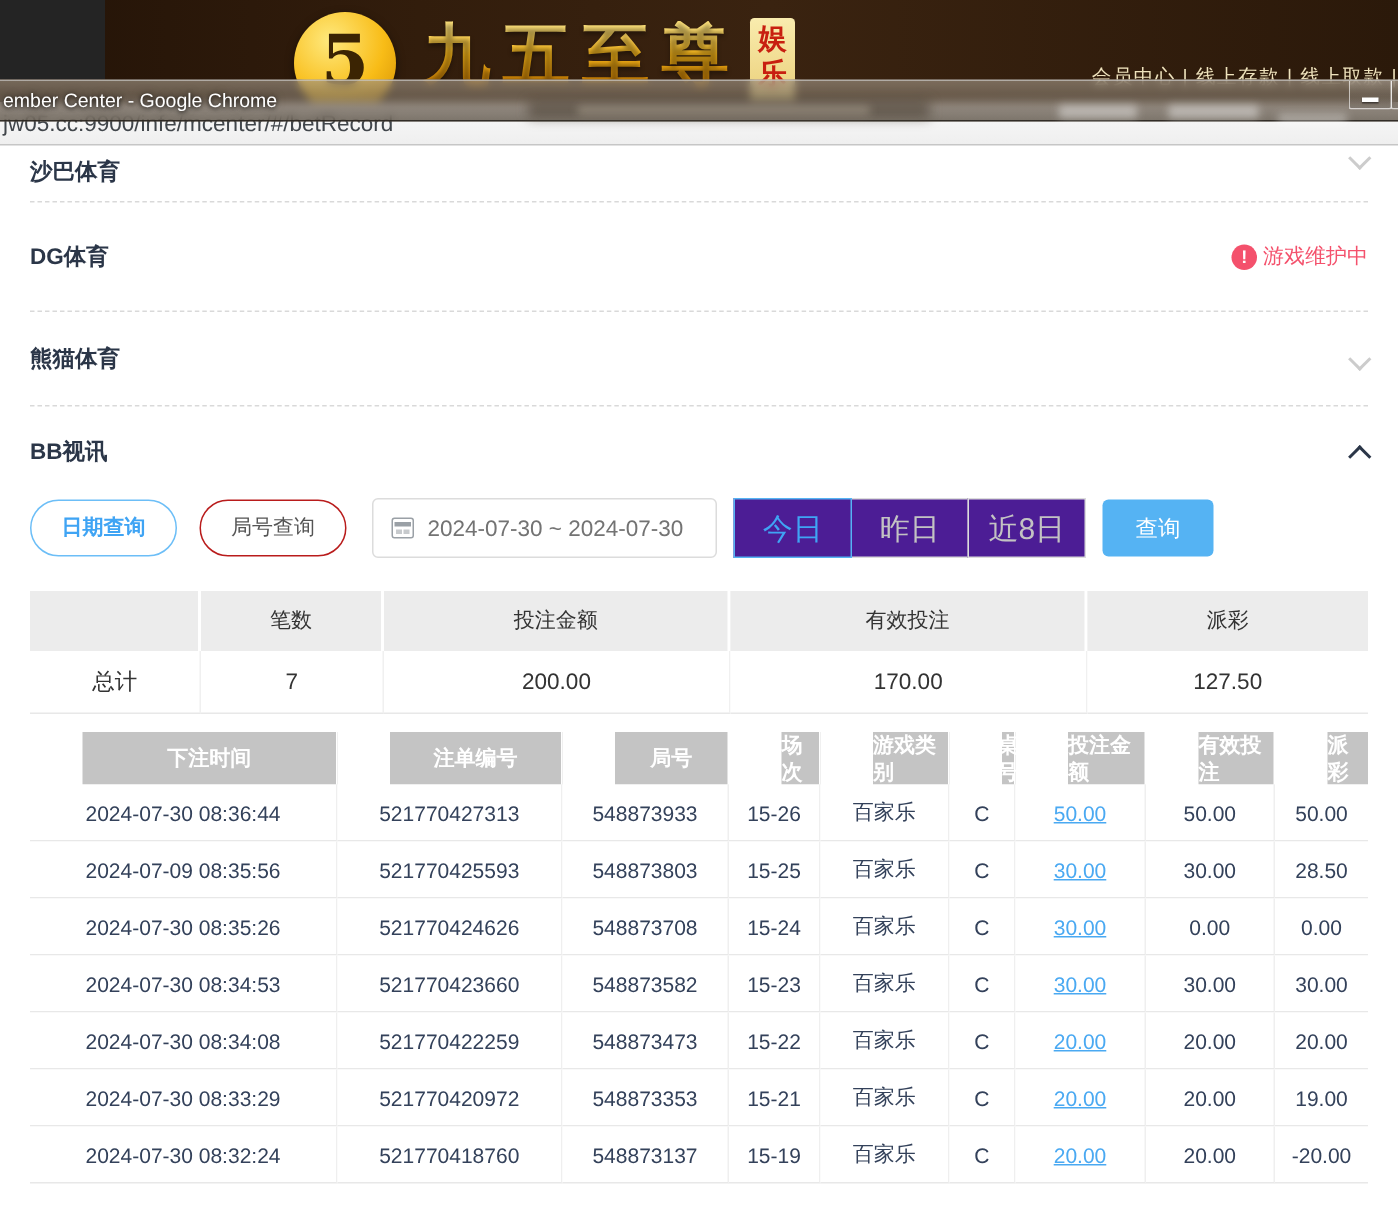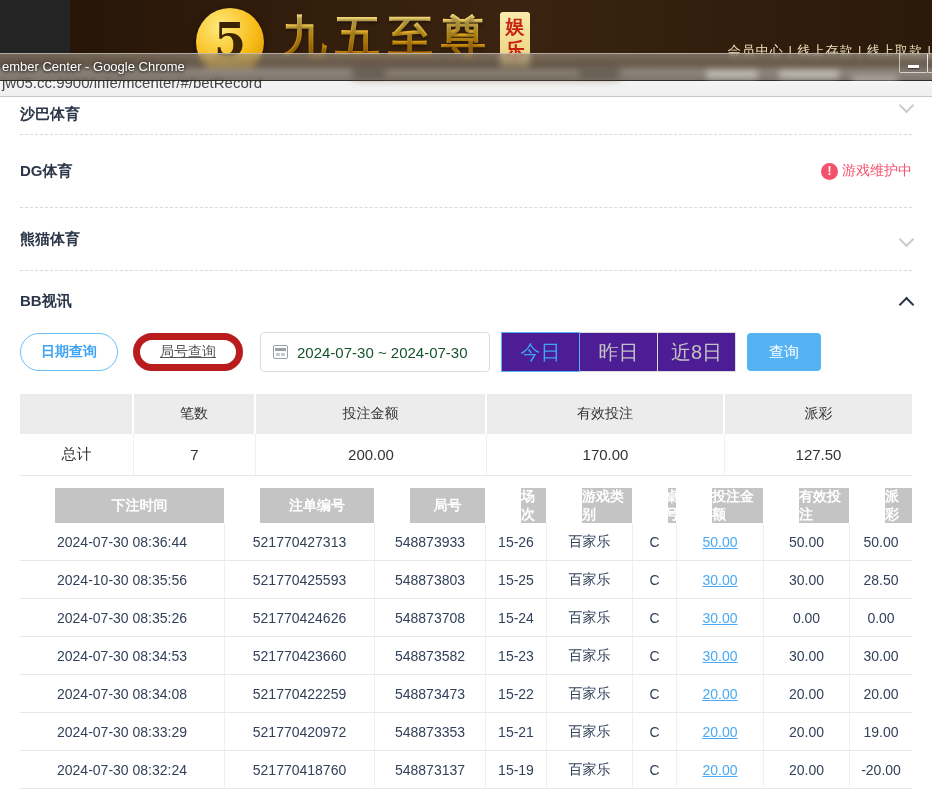--- a/index.html
+++ b/index.html
@@ -106,29 +106,29 @@
     font-size:12px; font-weight:bold; display:flex; align-items:center; justify-content:center;
   }
 
   
   .filters { margin-top:1px; height:40px; display:flex; align-items:center; }
   .pill {
     height:38px; padding:0 20px; border-radius:19px; background:#fff;
     font-size:14px; display:flex; align-items:center; cursor:pointer;
   }
   .pill.active { border:1px solid #6cbef7; color:#3fa4f4; font-weight:bold; margin-right:15px; }
-  .pill.plain  { border:7px solid #b91c1c; color:#555; margin-right:17px;text-decoration:underline; }
+  .pill.plain  { border:1px solid #b91c1c; color:#555; margin-right:17px; }
   .datebox {
     height:40px; width:230px; border:1px solid #dcdcdc; border-radius:4px; background:#fff;
     display:flex; align-items:center; padding:0 12px; gap:9px; margin-right:11px;
   }
   .cal-ic { width:15px; height:14px; border:1px solid #9aa0a6; border-radius:2px; position:relative; background:#fff; flex:none; }
   .cal-ic::before { content:""; position:absolute; top:2px; left:1px; right:1px; height:3px; background:#9aa0a6; }
   .cal-ic::after  { content:""; position:absolute; bottom:2px; left:2px; width:4px; height:3px; background:#c7cacd; box-shadow:5px 0 0 #c7cacd; }
-  .datebox .dtext { font-size:15px; color:#14532d; white-space:nowrap; }
+  .datebox .dtext { font-size:15px; color:#737373; white-space:nowrap; }
   .seg {
     height:40px; width:79px; background:#4c1d95; border:1px solid #dcdcdc;
     font-size:20px; color:#c3c3c3; display:flex; align-items:center; justify-content:center;
     margin-left:-1px; cursor:pointer;
   }
   .seg.first { margin-left:0; }
   .seg.active { border:1px solid #55b3f3; color:#3fa4f4; z-index:2; }
   .search-btn {
     margin-left:11px; height:38px; padding:16px 22px; background:#55b3f3; color:#fff;
     font-size:15px; border:none; border-radius:4px; display:flex; align-items:center; cursor:pointer;
@@ -277,21 +277,21 @@
           <div class="d-cell">15-26</div>
           <div class="d-cell">百家乐</div>
           <div class="d-cell">C</div>
           <div class="d-cell">
             <span class="amt-link">50.00</span>
           </div>
           <div class="d-cell">50.00</div>
           <div class="d-cell">50.00</div>
         </div>
         <div class="dgrid">
-          <div class="d-cell">2024-10-30 08:35:56</div>
+          <div class="d-cell">2024-07-09 08:35:56</div>
           <div class="d-cell">521770425593</div>
           <div class="d-cell">548873803</div>
           <div class="d-cell">15-25</div>
           <div class="d-cell">百家乐</div>
           <div class="d-cell">C</div>
           <div class="d-cell">
             <span class="amt-link">30.00</span>
           </div>
           <div class="d-cell">30.00</div>
           <div class="d-cell">28.50</div>

